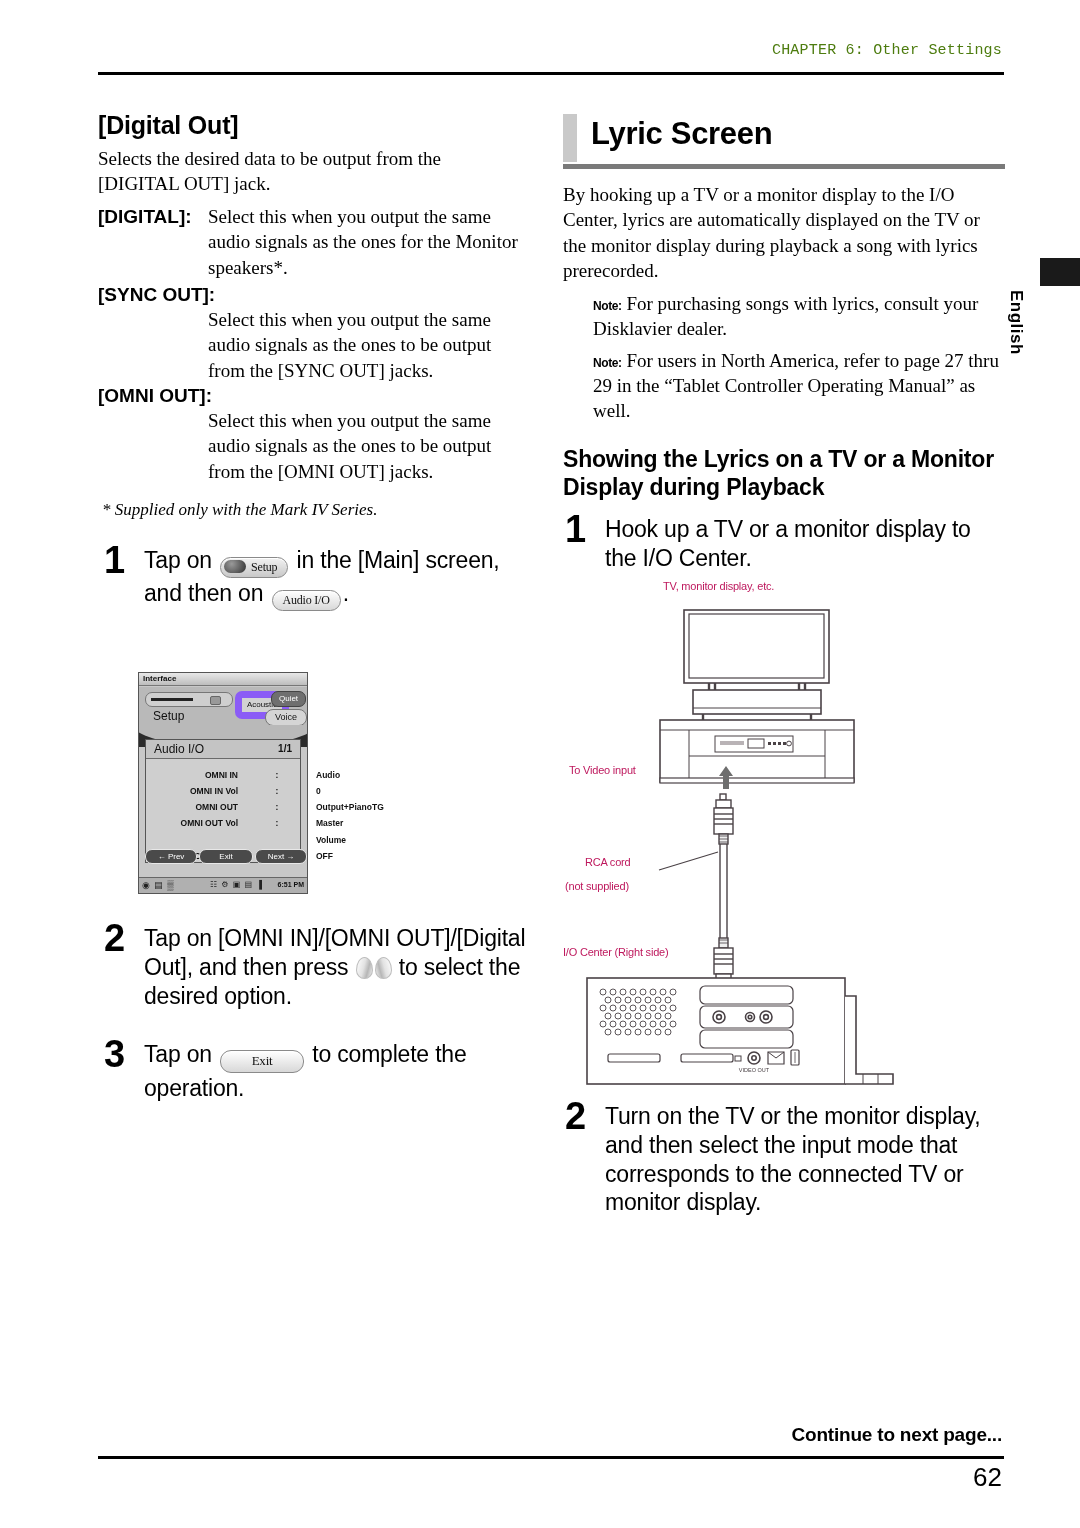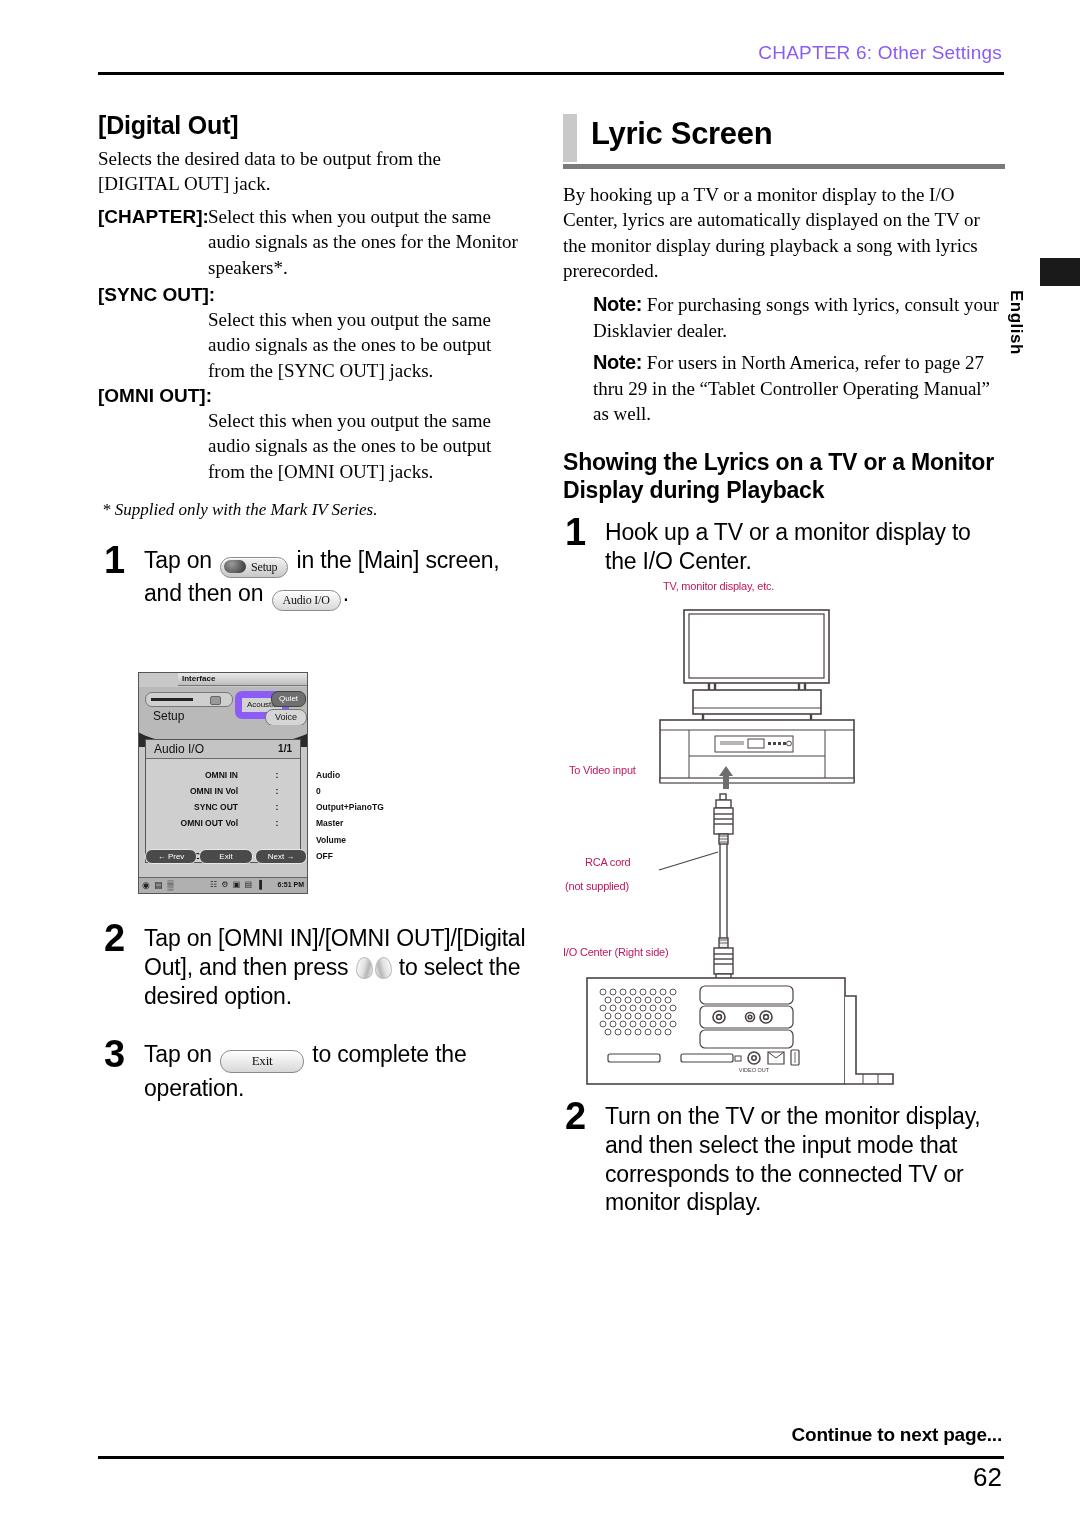--- a/index.html
+++ b/index.html
@@ -9,22 +9,22 @@
     font-family:"Liberation Serif", serif;
     color:#000;
     position:relative;
     overflow:hidden;
   }
   .page{position:absolute;left:0;top:0;width:1080px;height:1528px;}
 
   
   .hdr-text{
     position:absolute;right:78px;top:42px;
-    font-family:Liberation Sans, sans-serif;
-    font-size:19px;letter-spacing:.2px;color:#8b5cf6;
+    font-family:Liberation Mono, monospace;
+    font-size:15px;letter-spacing:.2px;color:#4d7c0f;
   }
   .hdr-rule{
     position:absolute;left:98px;top:72px;width:906px;height:3px;background:#000;
   }
 
   
   .tab-block{position:absolute;left:1040px;top:258px;width:40px;height:28px;background:#1a1a1a;}
   .tab-label{
     position:absolute;left:1026px;top:290px;width:120px;
     font-family:"Liberation Sans", sans-serif;
@@ -70,21 +70,21 @@
   .def-body{font-size:19px;line-height:1.33;flex:1 1 auto;}
   .def-body.ind{margin-left:110px;}
   .footnote{
     font-style:italic;font-size:17px;margin-top:16px;margin-left:4px;
   }
   .note{
     margin:0 0 6px 30px;font-size:19px;line-height:1.33;
   }
   .note b{
     font-family:"Liberation Sans", sans-serif;
-    font-weight:bold;font-size:20px;letter-spacing:-.4px;
+    font-weight:bold;font-size:12px;letter-spacing:-.4px;
   }
 
   
   .step{display:flex;margin:18px 0 0 6px;}
   .step-num{
     font-family:"Liberation Sans", sans-serif;
     font-weight:bold;font-size:38px;line-height:.95;
     width:40px;flex:0 0 40px;
   }
   .step-txt{
@@ -120,21 +120,21 @@
 
   
   .shot{
     position:absolute;left:138px;top:672px;width:168px;height:220px;
     background:#c8c8c8;border:1px solid #555;
     font-family:"Liberation Sans", sans-serif;
   }
   .shot-title{
     position:absolute;left:0;top:0;right:0;height:13px;
     background:linear-gradient(#e8e8e8,#bdbdbd);border-bottom:1px solid #777;
-    font-size:8px;font-weight:bold;color:#111;padding:1px 0 0 4px;box-sizing:border-box;margin-left:39px;
+    font-size:8px;font-weight:bold;color:#111;padding:1px 0 0 4px;box-sizing:border-box;
   }
   .shot-topbar{position:absolute;left:0;top:14px;right:0;height:42px;background:#b9b9b9;}
   .slider{
     position:absolute;left:6px;top:5px;width:86px;height:13px;
     border:1px solid #777;border-radius:7px;background:#cfcfcf;
   }
   .slider::before{content:"";position:absolute;left:5px;top:5px;width:42px;height:3px;background:#222;}
   .slider::after{content:"";position:absolute;left:64px;top:3px;width:9px;height:7px;background:#999;border:1px solid #666;border-radius:2px;}
   .btn-acoustic{
     position:absolute;left:96px;top:4px;width:40px;height:14px;
@@ -228,21 +228,21 @@
   <div class="tab-label">English</div>
 
   <div class="colL">
 
     <div class="h-sub">[Digital Out]</div>
     <div class="p">Selects the desired data to be output from the [DIGITAL OUT] jack.</div>
 
     <div class="defs">
 
       <div class="def-row">
-        <div class="def-term w">[CHAPTER]:</div>
+        <div class="def-term w">[DIGITAL]:</div>
         <div class="def-body">Select this when you output the same audio signals as the ones for the Monitor speakers*.</div>
       </div>
 
       <div style="margin-top:2px;">
         <div class="def-term">[SYNC OUT]:</div>
         <div class="def-body ind">Select this when you output the same audio signals as the ones to be output from the [SYNC OUT] jacks.</div>
       </div>
 
       <div>
         <div class="def-term">[OMNI OUT]:</div>
@@ -286,21 +286,21 @@
           <span class="sb-k">OMNI IN</span>
           <span class="sb-c">:</span>
           <span class="sb-v">Audio</span>
         </div>
         <div class="sb-row">
           <span class="sb-k">OMNI IN Vol</span>
           <span class="sb-c">:</span>
           <span class="sb-v">0</span>
         </div>
         <div class="sb-row">
-          <span class="sb-k">SYNC OUT</span>
+          <span class="sb-k">OMNI OUT</span>
           <span class="sb-c">:</span>
           <span class="sb-v">Output+PianoTG</span>
         </div>
         <div class="sb-row">
           <span class="sb-k">OMNI OUT Vol</span>
           <span class="sb-c">:</span>
           <span class="sb-v">Master Volume</span>
         </div>
         <div class="sb-row">
           <span class="sb-k">Digital Out</span>

